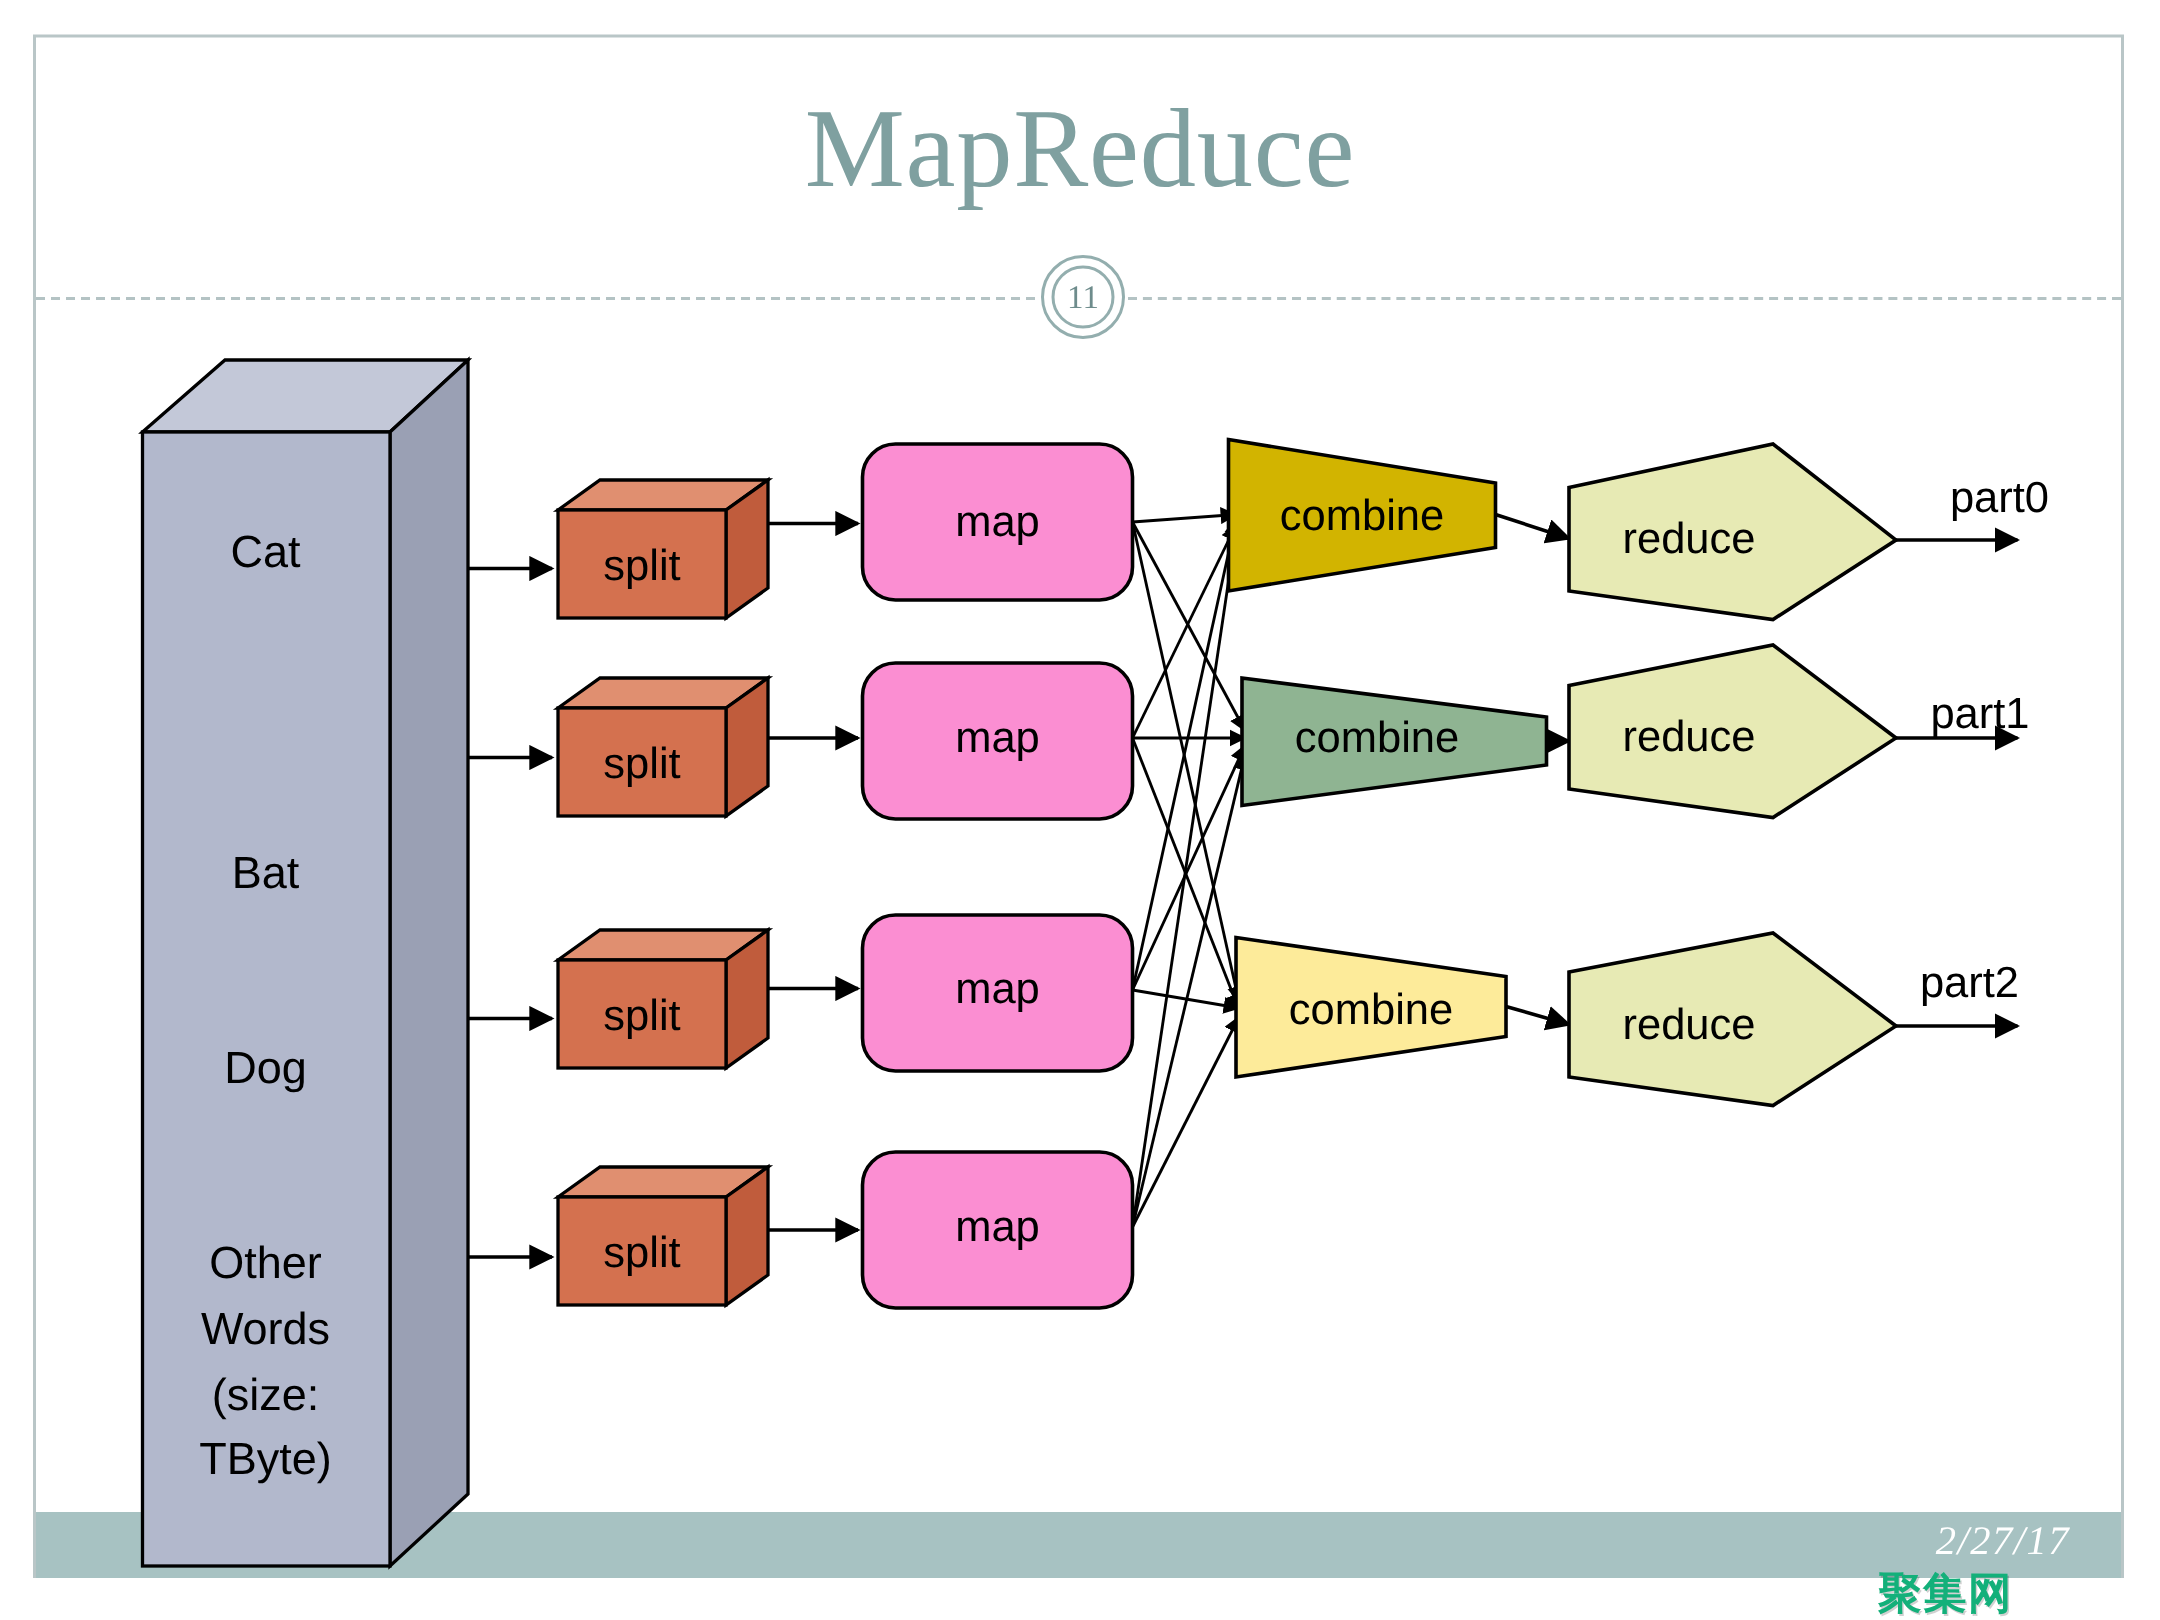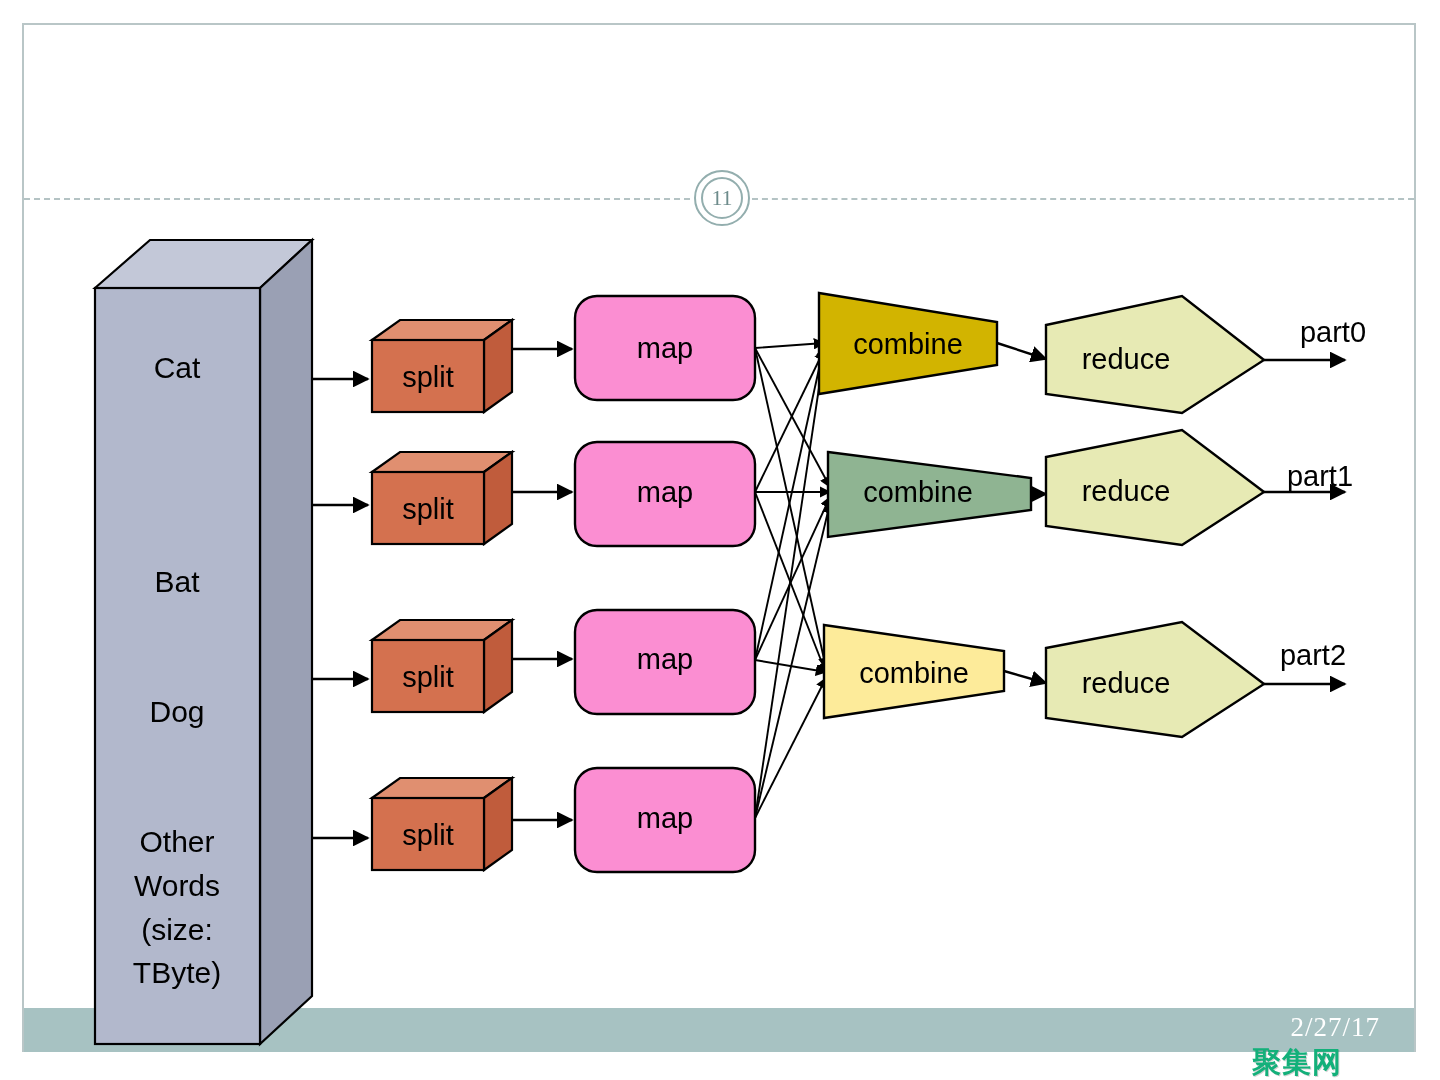--- a/index.html
+++ b/index.html
@@ -86,20 +86,21 @@
     top: 1008px;
     width: 1390px;
     height: 44px;
     background: #a7c2c2;
   }
   #footer-date {
     position: absolute;
     right: 60px;
     top: 1012px;
     font-family: "Liberation Serif", serif;
+    font-style: italic;
     font-size: 27px;
     color: #ffffff;
     letter-spacing: 1px;
   }
   #watermark {
     position: absolute;
     left: 1252px;
     top: 1043px;
     font-family: "DejaVu Sans", sans-serif;
     font-weight: bold;
@@ -140,20 +141,21 @@
   .edge { stroke: #000000; stroke-width: 2.4; fill: none; }
   .edge-thin { stroke: #000000; stroke-width: 1.9; fill: none; }
 </style>
 </head>
 <body>
 
 <div id="slide">
 
   <div id="slide-border"></div>
 
+  <div id="title">MapReduce</div>
 
   <div id="divider-left"></div>
   <div id="divider-right"></div>
   <div id="page-badge">
     <div id="page-badge-inner">11</div>
   </div>
 
   <div id="footer-band"></div>
   <div id="footer-date">2/27/17</div>
   <div id="watermark">聚集网</div>

